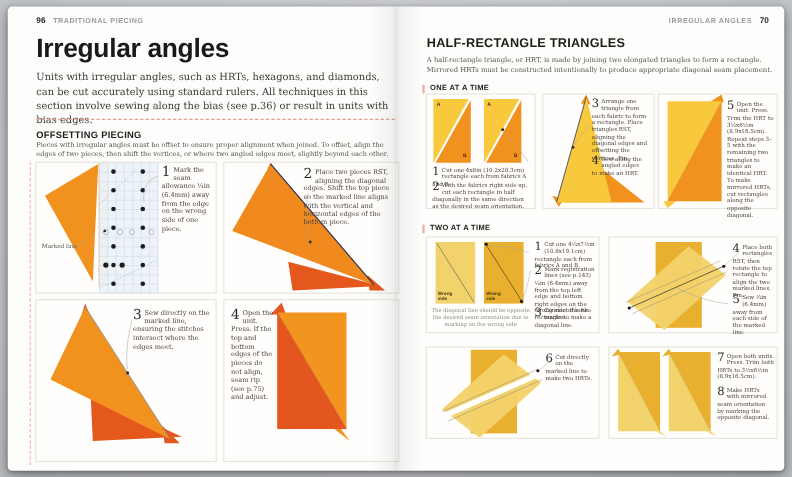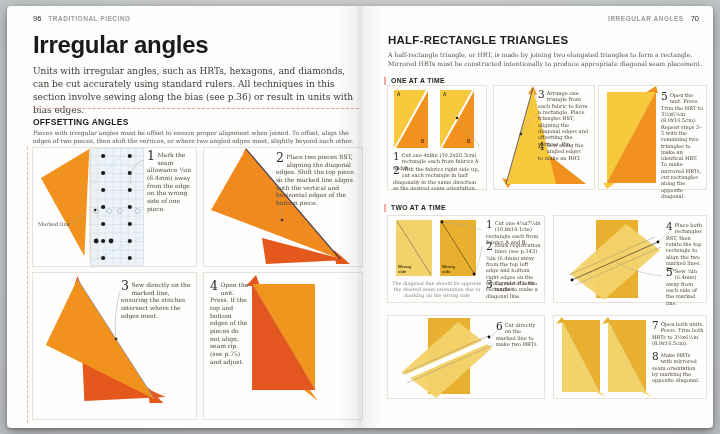--- a/index.html
+++ b/index.html
@@ -18,21 +18,21 @@
   .book::before {
     content:""; position:absolute; left:50%; top:0; bottom:0; width:46px;
     transform:translateX(-50%); z-index:9; pointer-events:none;
     background:linear-gradient(90deg, rgba(0,0,0,0) 0%, rgba(0,0,0,.05) 42%, rgba(0,0,0,.10) 50%, rgba(0,0,0,.05) 58%, rgba(0,0,0,0) 100%);
   }
   .page { position:absolute; top:0; width:353px; height:422px; }
   .page.left { left:0; }
   .page.right { left:353px; }
 
   .hdr { position:absolute; top:8px; font-size:6.5px; letter-spacing:.08em; }
-  .hdr .pn { font-weight:normal; color:#2a2a2a; font-size:7.5px; letter-spacing:0; }
+  .hdr .pn { font-weight:bold; color:#2a2a2a; font-size:7.5px; letter-spacing:0; }
   .hdr .sec { color:#9b9b99; font-weight:bold; }
   .title-l { position:absolute; left:26px; top:25px; font-size:24px; font-weight:bold; letter-spacing:-.3px; color:#191919; }
   .intro-l { position:absolute; left:26px; top:59px; width:326px; font:9px/1.45 "DejaVu Serif", serif; color:#3c3a36; }
   .divider { position:absolute; left:26px; top:102px; width:326px; border-top:1.5px dashed #e89c94; }
   .sec-head { position:absolute; color:#1f1d1a; font-weight:bold; }
   .off-head { left:26px; top:111px; font-size:8.5px; letter-spacing:.03em; }
   .off-intro { position:absolute; left:26px; top:123px; width:326px; font:6px/1.35 "DejaVu Serif", serif; color:#55524c; }
 
   .title-r { position:absolute; left:28px; top:28px; font-size:11.5px; font-weight:bold; letter-spacing:.02em; color:#1f1d1a; }
   .intro-r { position:absolute; left:28px; top:44px; width:318px; font:6.2px/1.5 "DejaVu Serif", serif; color:#55524c; }
@@ -61,21 +61,21 @@
 <div class="book">
 
   <div class="page left">
     <div class="hdr" style="left:26px;">
       <span class="pn">96</span>&nbsp;&nbsp;
       <span class="sec">TRADITIONAL PIECING</span>
     </div>
     <div class="title-l">Irregular angles</div>
     <div class="intro-l">Units with irregular angles, such as HRTs, hexagons, and diamonds, can be cut accurately using standard rulers. All techniques in this section involve sewing along the bias (see p.36) or result in units with bias edges.</div>
     <div class="divider"></div>
-    <div class="sec-head off-head">OFFSETTING ANGLES</div>
+    <div class="sec-head off-head">OFFSETTING PIECING</div>
     <div class="off-intro">Pieces with irregular angles must be offset to ensure proper alignment when joined. To offset, align the edges of two pieces, then shift the vertices, or where two angled edges meet, slightly beyond each other.</div>
     <div class="dashline-l"></div>
 
     <div class="pnl" style="left:25px;top:141px;width:165px;height:120px;">
       <svg class="fig" viewBox="0 0 165 118" preserveAspectRatio="none">
         <polygon points="57,1 8,30 52,108" fill="#F2921E"></polygon>
         <rect x="57" y="0" width="9" height="112" fill="#F2921E" opacity=".3"></rect>
         <rect x="58" y="0" width="54" height="118" fill="#ECF3F8" opacity=".93" stroke="#C8D7E0" stroke-width=".7"></rect>
         <g stroke="#C4D5DF" stroke-width=".4">
           <line x1="65.7" y1="0" x2="65.7" y2="118"></line>

